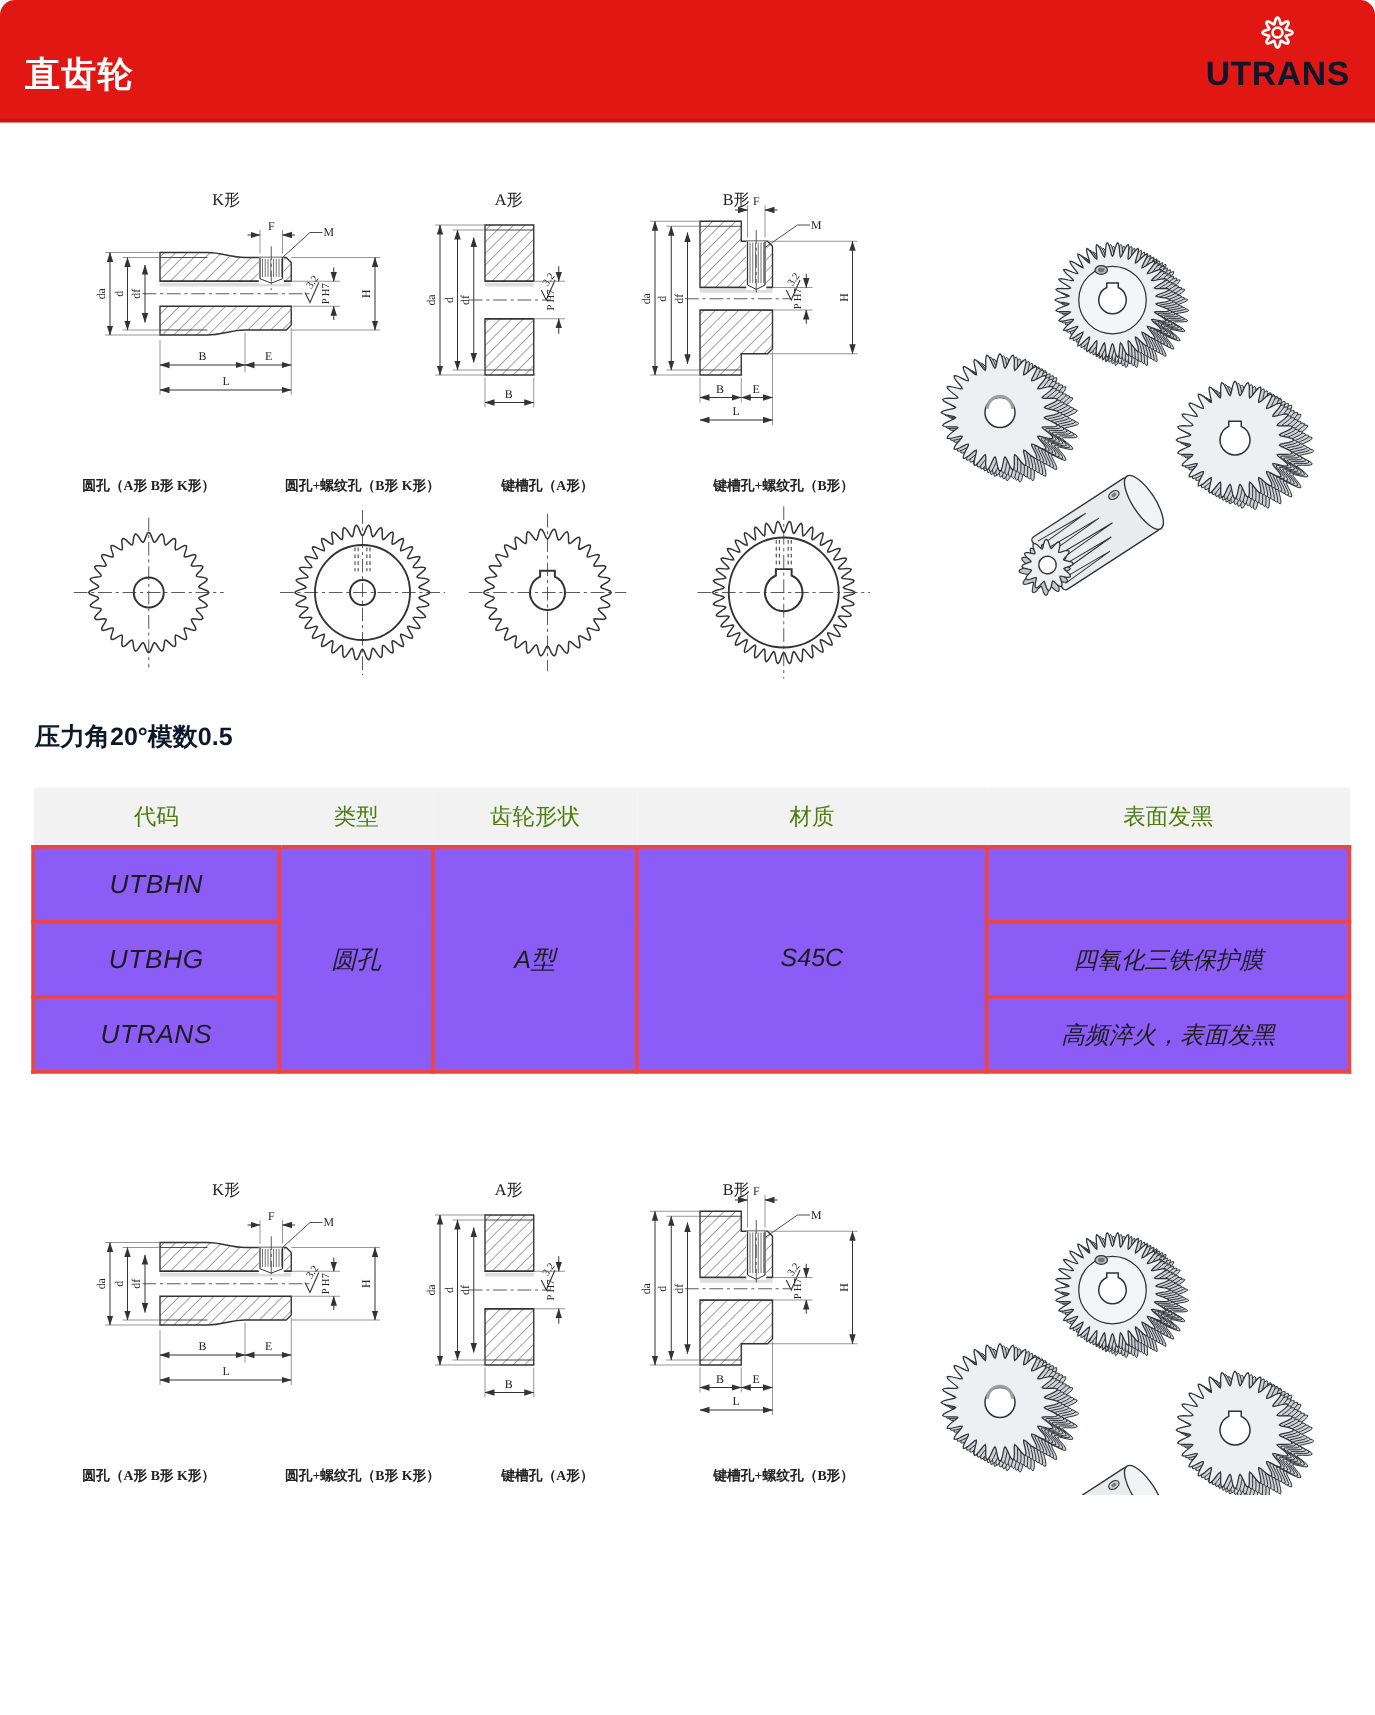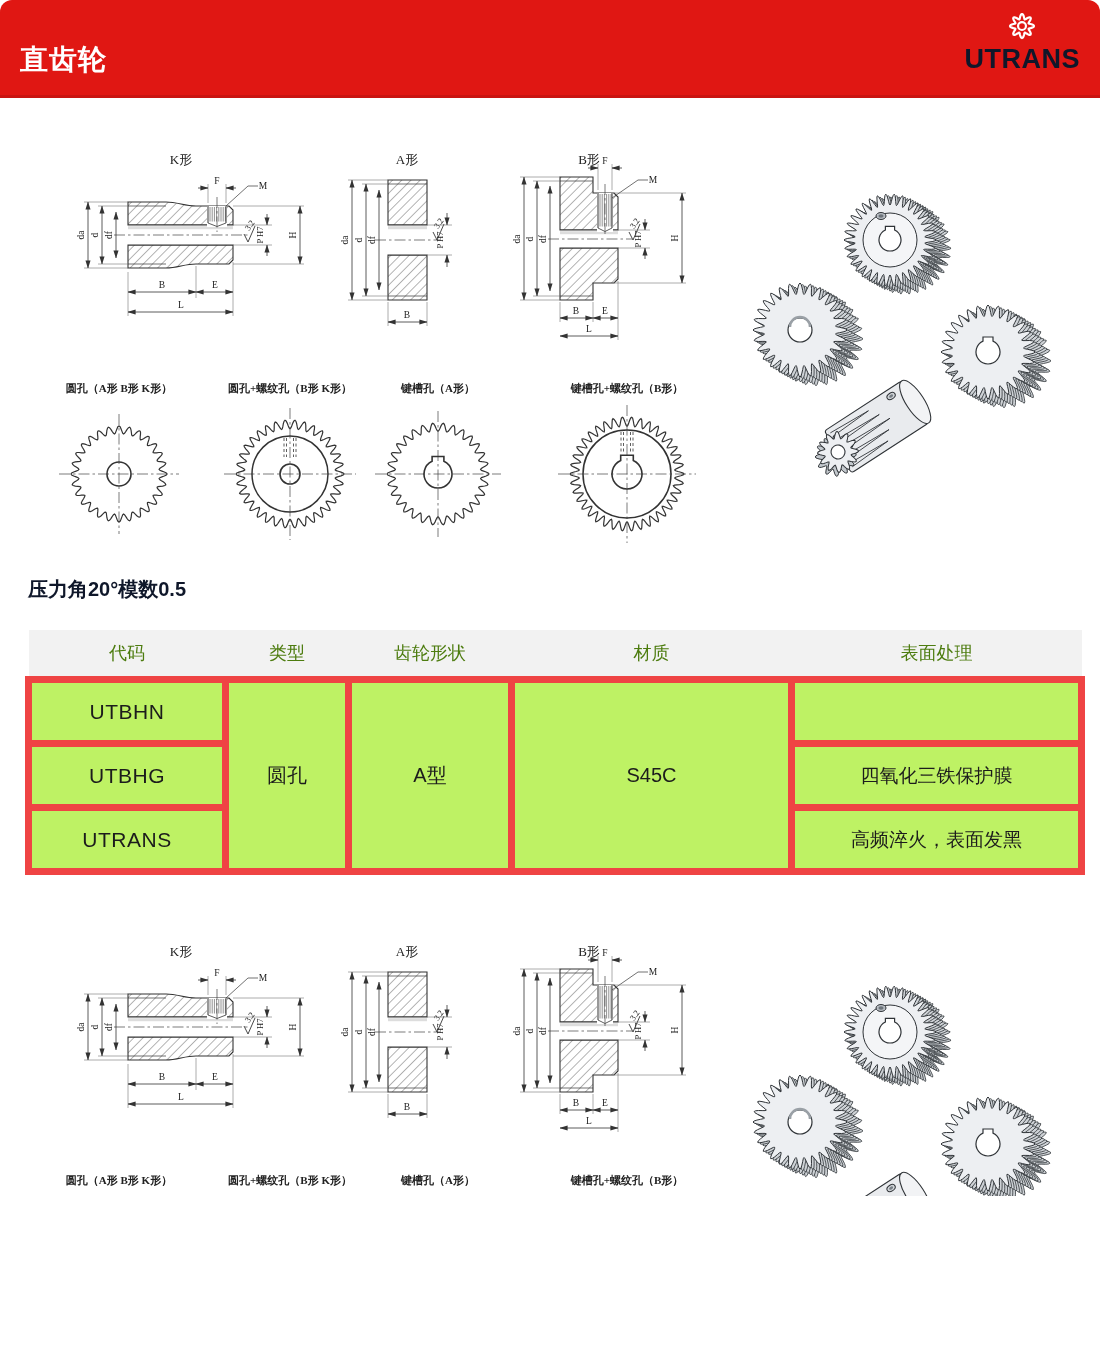--- a/index.html
+++ b/index.html
@@ -11,21 +11,21 @@
              color:#fff;font-weight:700;letter-spacing:1px;}
   .brand{position:absolute;right:20px;top:12px;text-align:center;color:#0f172a;}
   .brand svg{width:30px;height:30px;display:block;margin:0 auto 4px;}
   .brand .bname{font-size:27px;font-weight:700;letter-spacing:.5px;line-height:1;}
   .drawsec{position:absolute;left:0;width:1100px;height:430px;}
   #sec1{top:140px;} #sec2{top:932px;}
   .note{position:absolute;left:28px;top:576px;font-size:20px;font-weight:700;color:#0f172a;}
   table.spec{position:absolute;left:25px;top:630px;width:1053px;border-collapse:collapse;
              table-layout:fixed;text-align:center;color:#1c1c1c;}
   .spec th{background:#f2f2f2;height:44px;font-size:18px;font-weight:400;color:#4d7c0f;border:0;}
-  .spec td{border:7px solid #ef4444;height:55px;font-size:20px;background:#bef264;}
+  .spec td{border:3px solid #ef4444;height:55px;font-size:20px;background:#8b5cf6;font-style:italic;}
   .spec td.code{font-size:21px;letter-spacing:.5px;}
   .spec td.surface{font-size:19px;margin-top:24px;}
   svg text{user-select:none;}
 </style>
 </head>
 <body>
 
 <div class="page">
 
   <header class="topbar" style="background: rgb(224, 23, 19);">
@@ -299,21 +299,21 @@
         <col style="width:163px">
       <col style="width:280px">
         <col style="width:290px">
     </colgroup>
     <thead>
       <tr>
         <th>代码</th>
         <th>类型</th>
         <th>齿轮形状</th>
         <th>材质</th>
-        <th>表面处理</th>
+        <th>表面发黑</th>
       </tr>
     </thead>
     <tbody>
       <tr>
         <td class="code">UTBHN</td>
         <td rowspan="3">圆孔</td>
         <td rowspan="3">A型</td>
         <td rowspan="3">S45C</td>
         <td class="surface"></td>
       </tr>

